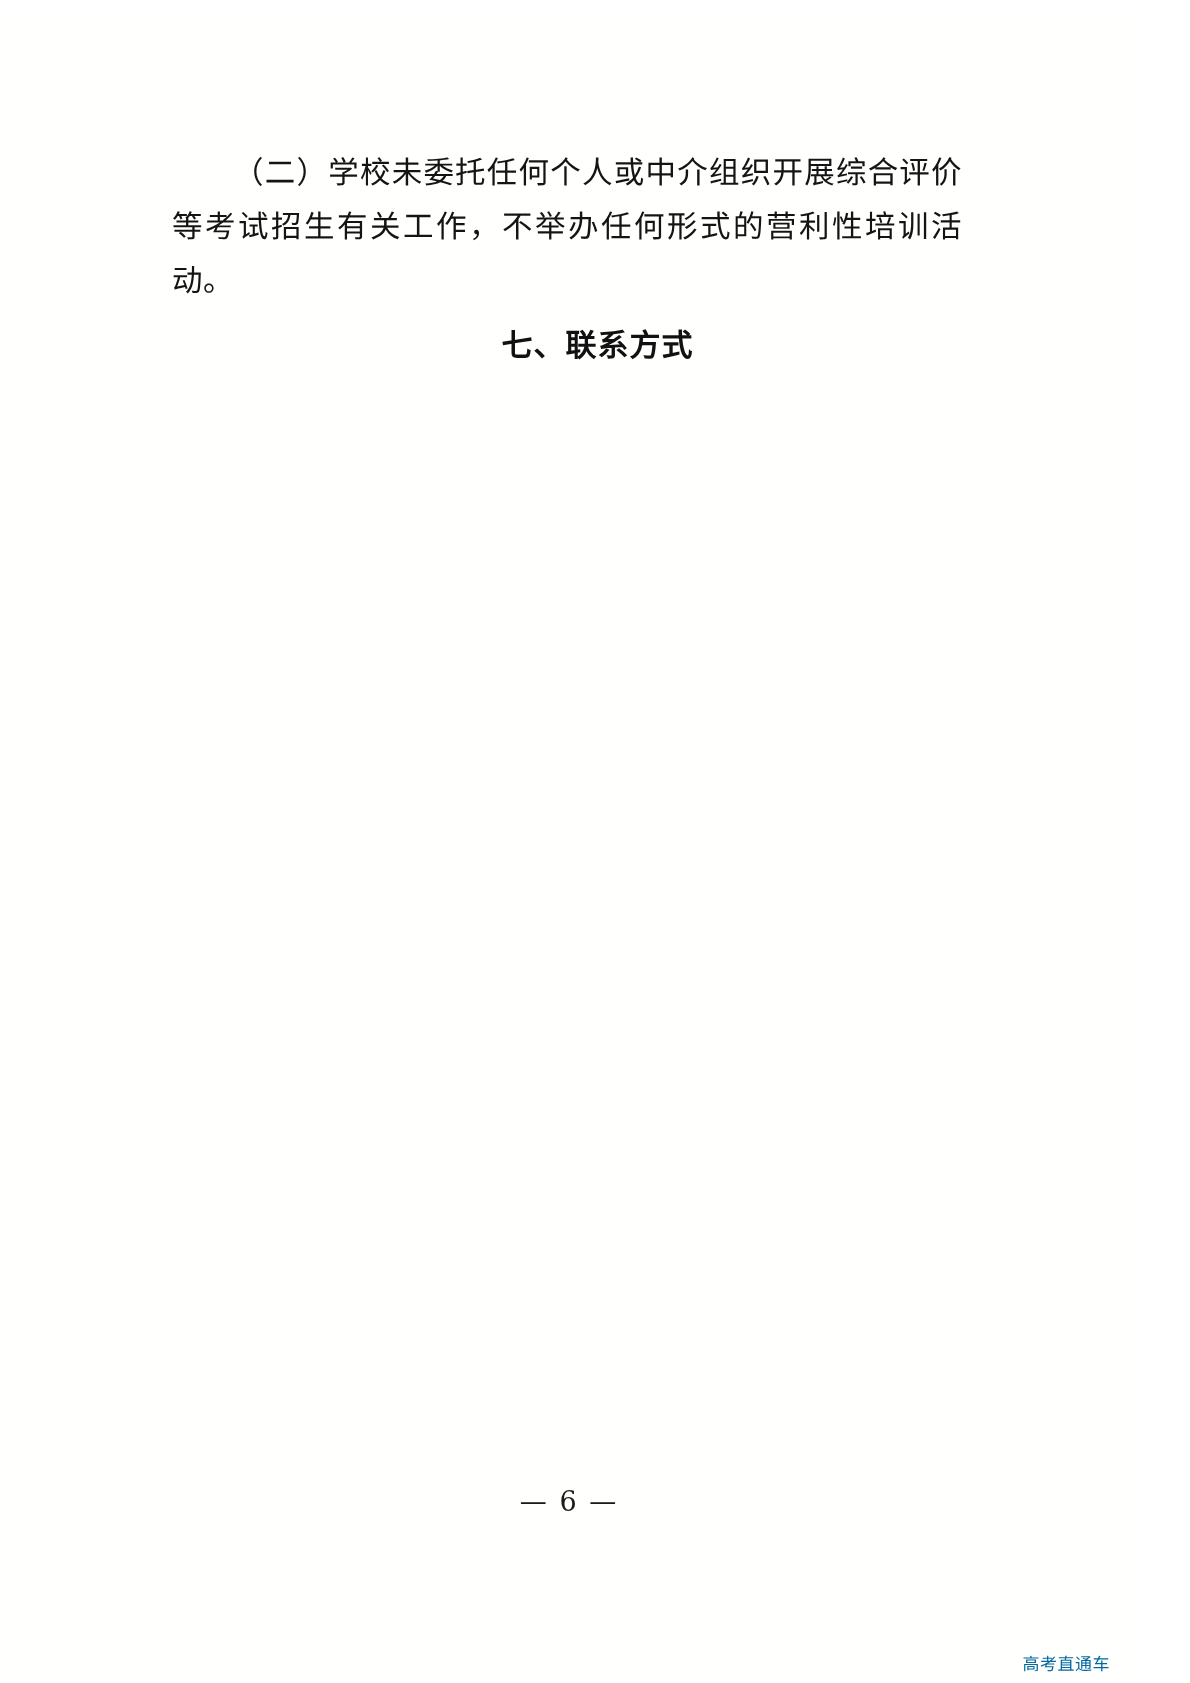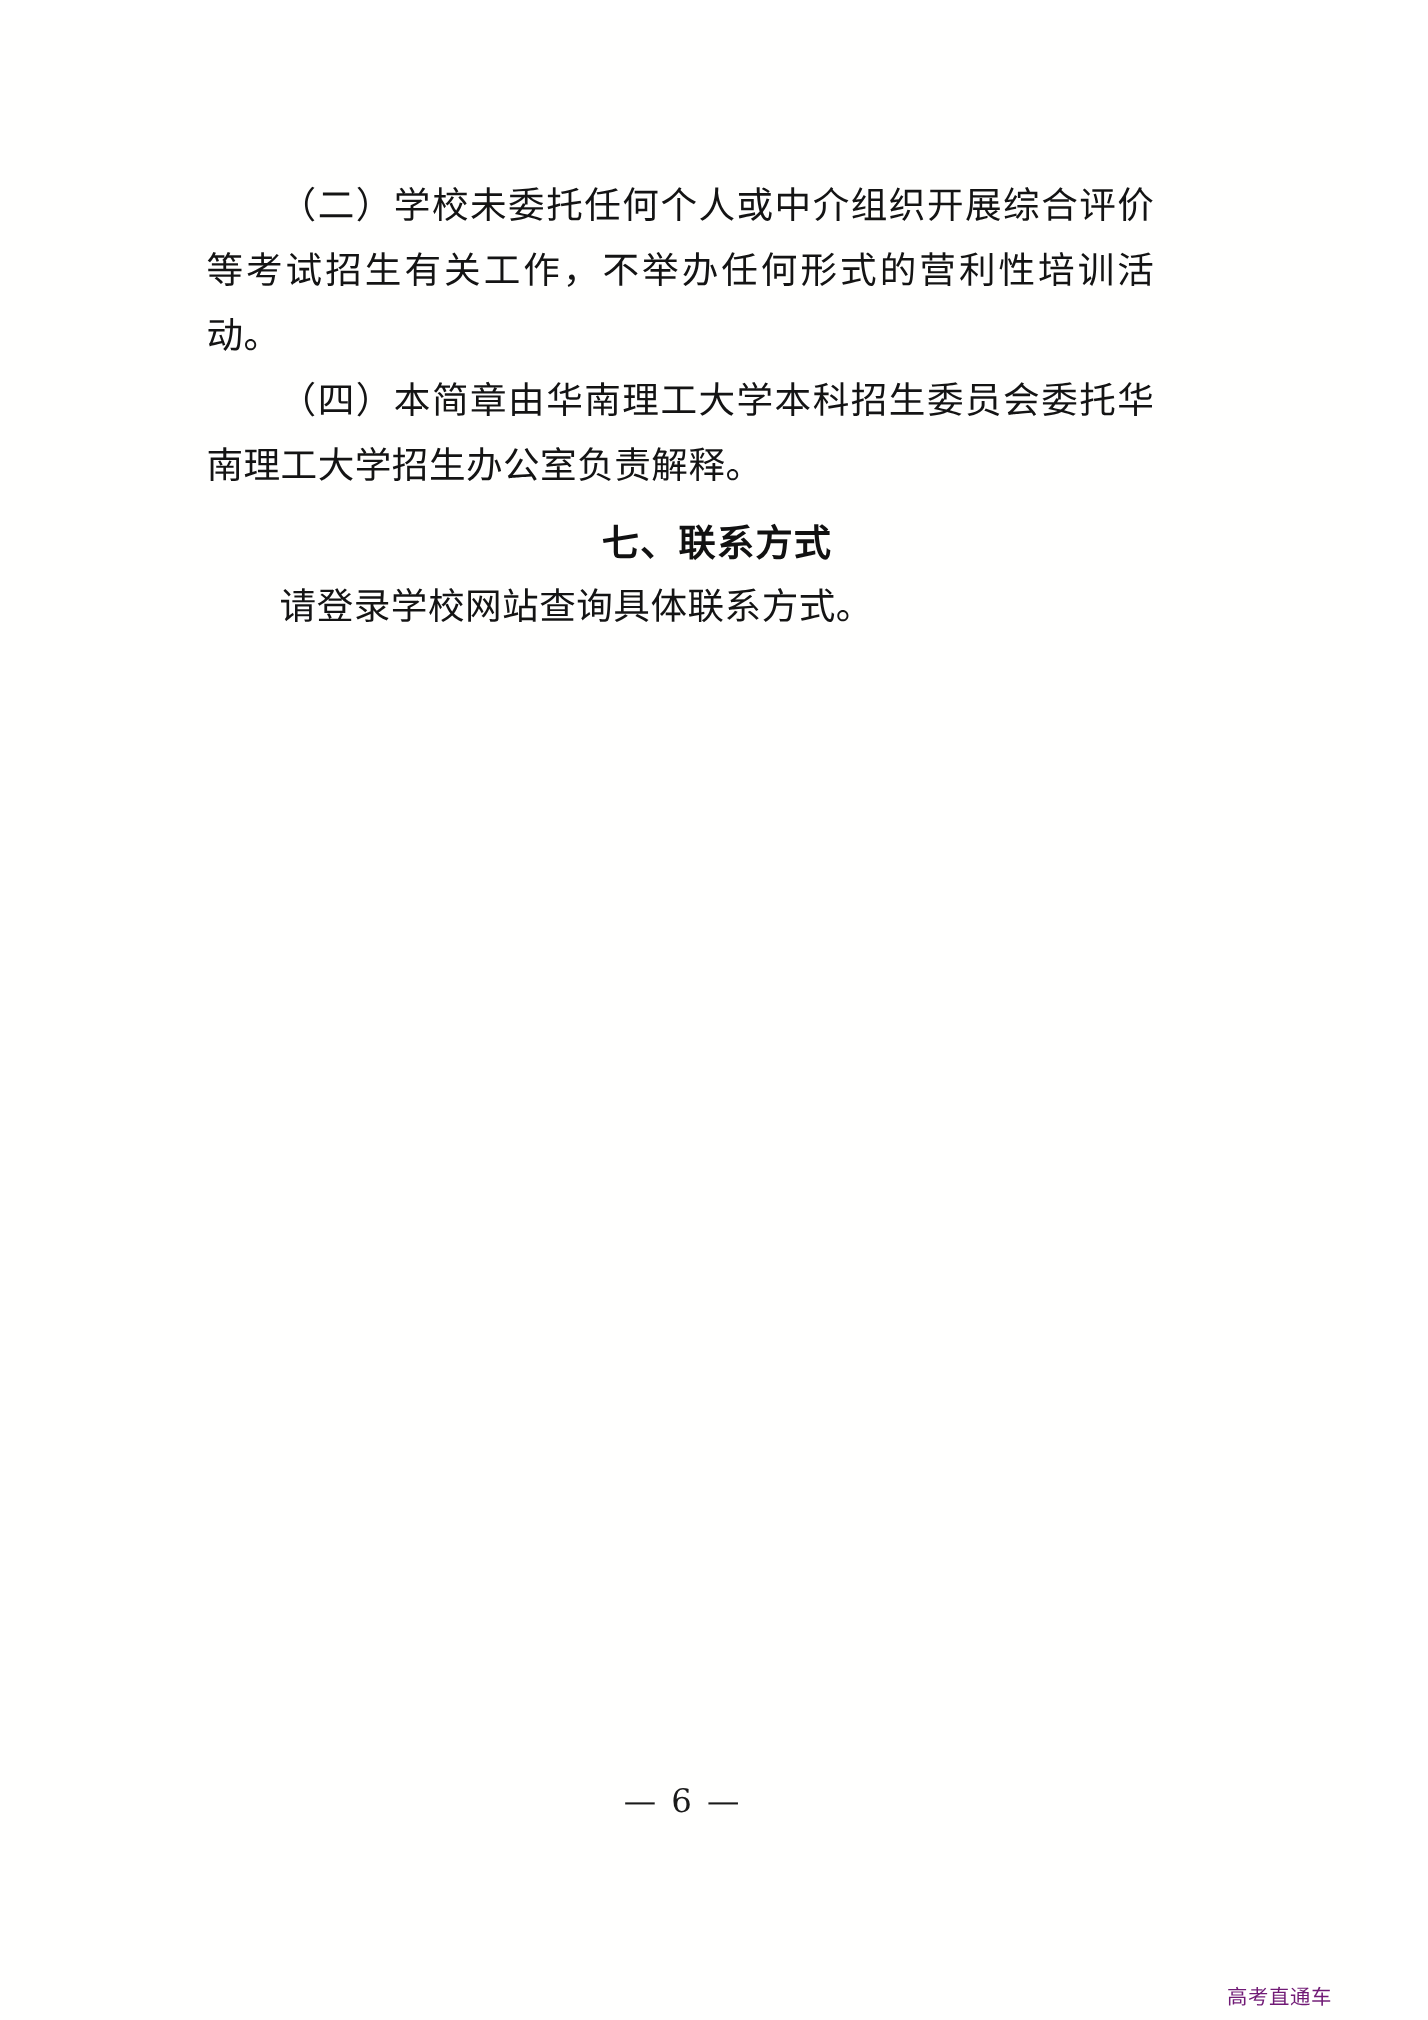--- a/index.html
+++ b/index.html
@@ -62,40 +62,38 @@
     font-size: 27px;
     color: #1a1a1a;
     letter-spacing: 2px;
     font-family: "DejaVu Serif", "Liberation Serif", serif;
   }
   .watermark {
     position: absolute;
     right: 28px;
     bottom: 24px;
     font-size: 17px;
-    color: #701a75;
+    color: #0369a1;
     font-family: "DejaVu Sans", "Liberation Sans", sans-serif;
     letter-spacing: 0.5px;
   }
 </style>
 </head>
 <body>
 
 <div class="page">
 
   <div class="content">
 
     <p class="para">（二）学校未委托任何个人或中介组织开展综合评价等考试招生有关工作，不举办任何形式的营利性培训活动。</p>
 
 
-    <p class="para">（四）本简章由华南理工大学本科招生委员会委托华南理工大学招生办公室负责解释。</p>
 
     <h2 class="heading">七、联系方式</h2>
 
-    <p class="para para-after-heading">请登录学校网站查询具体联系方式。</p>
 
   </div>
 
   <div class="footer">— 6 —</div>
 
   <div class="watermark">高考直通车</div>
 
 </div>
 
 </body></html>

